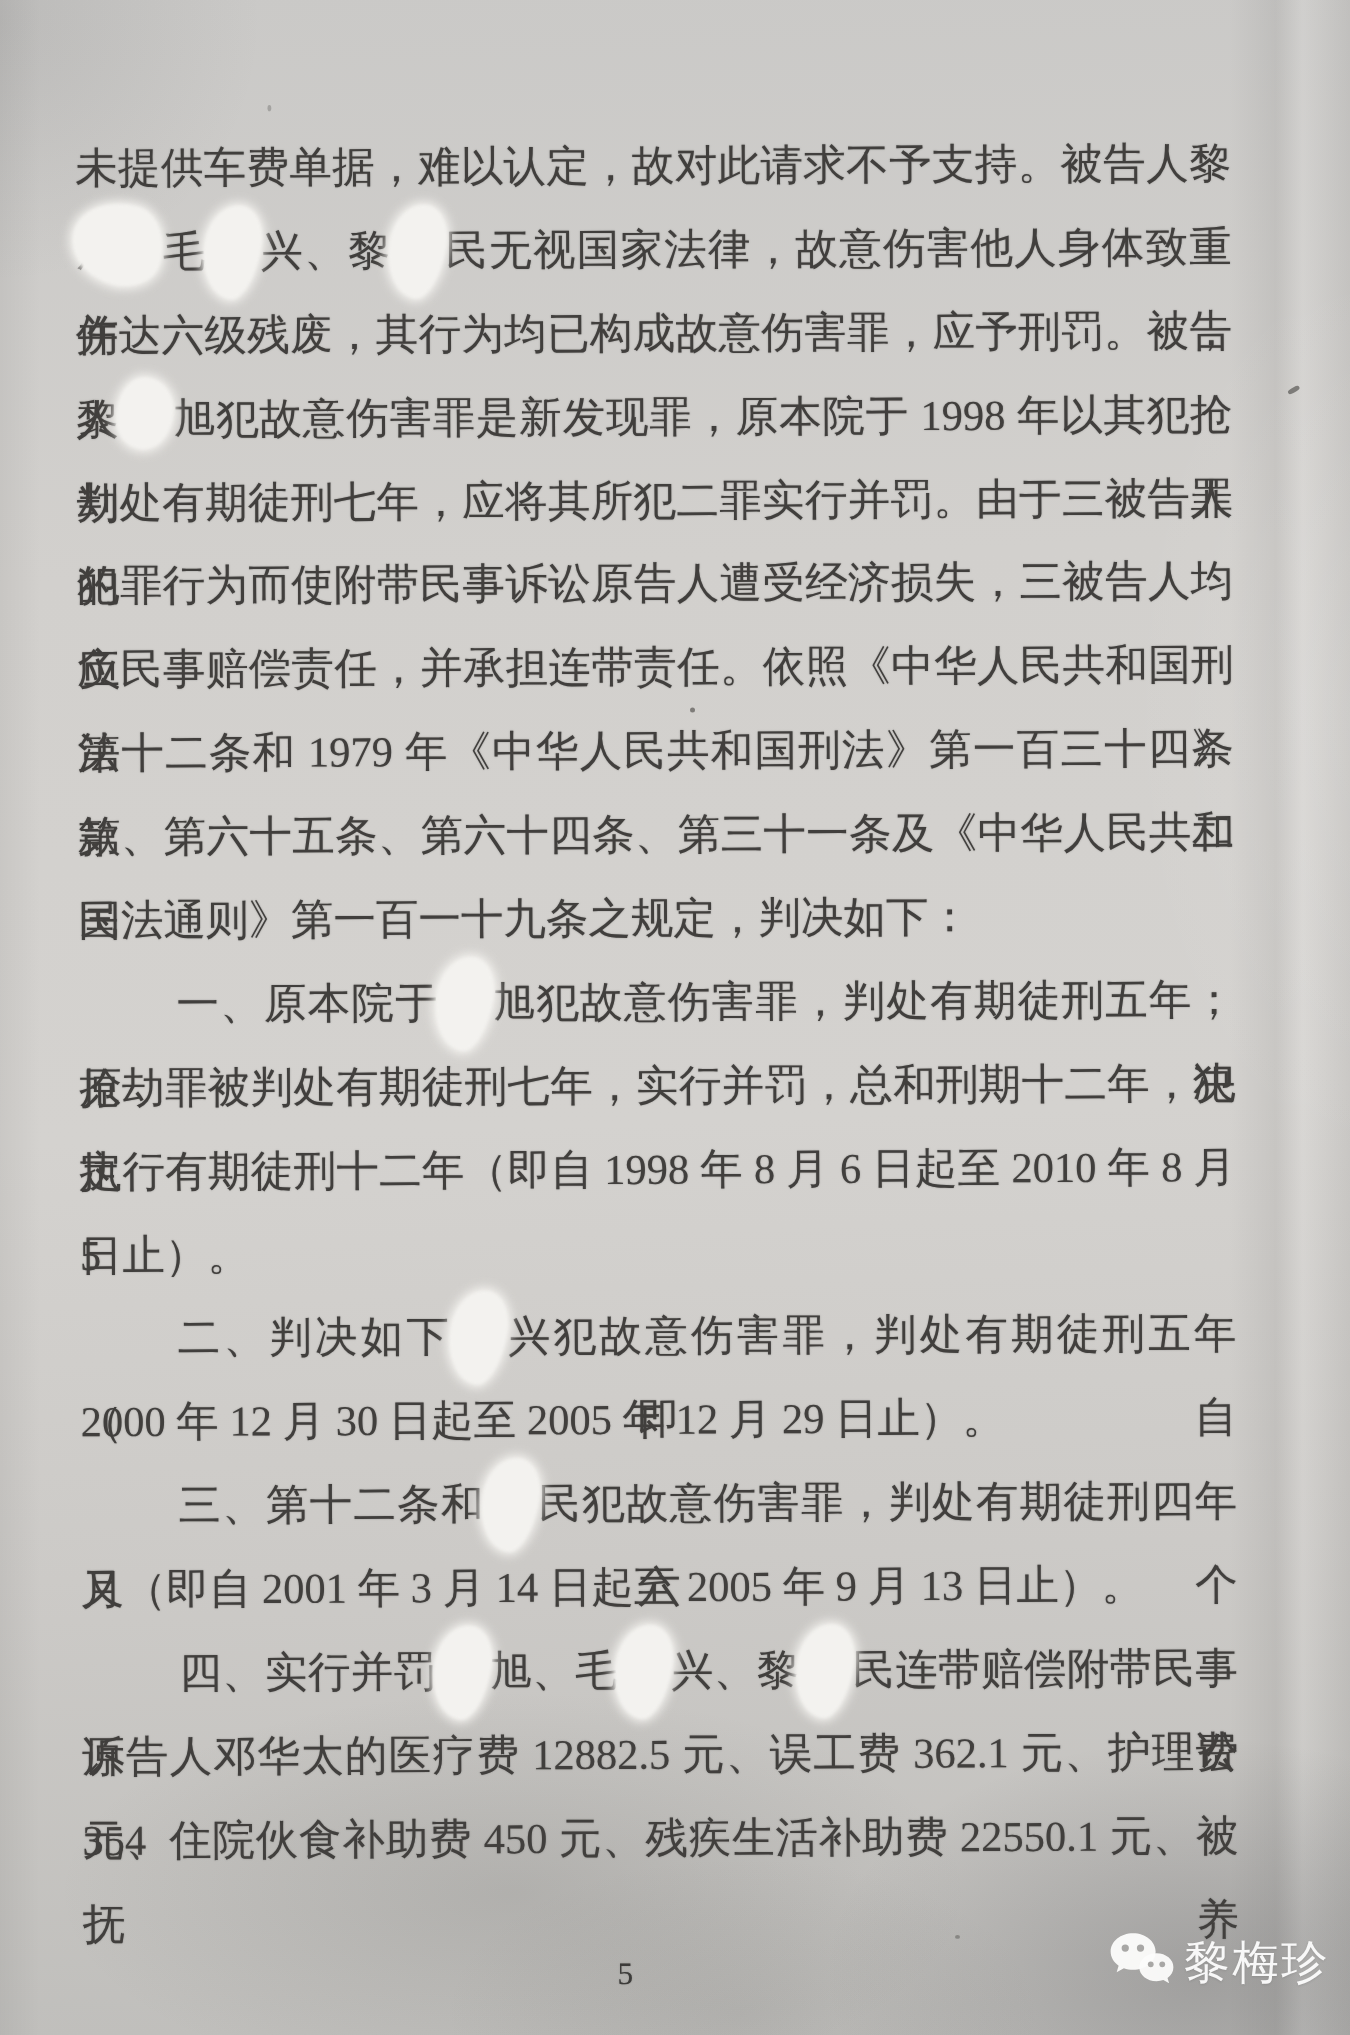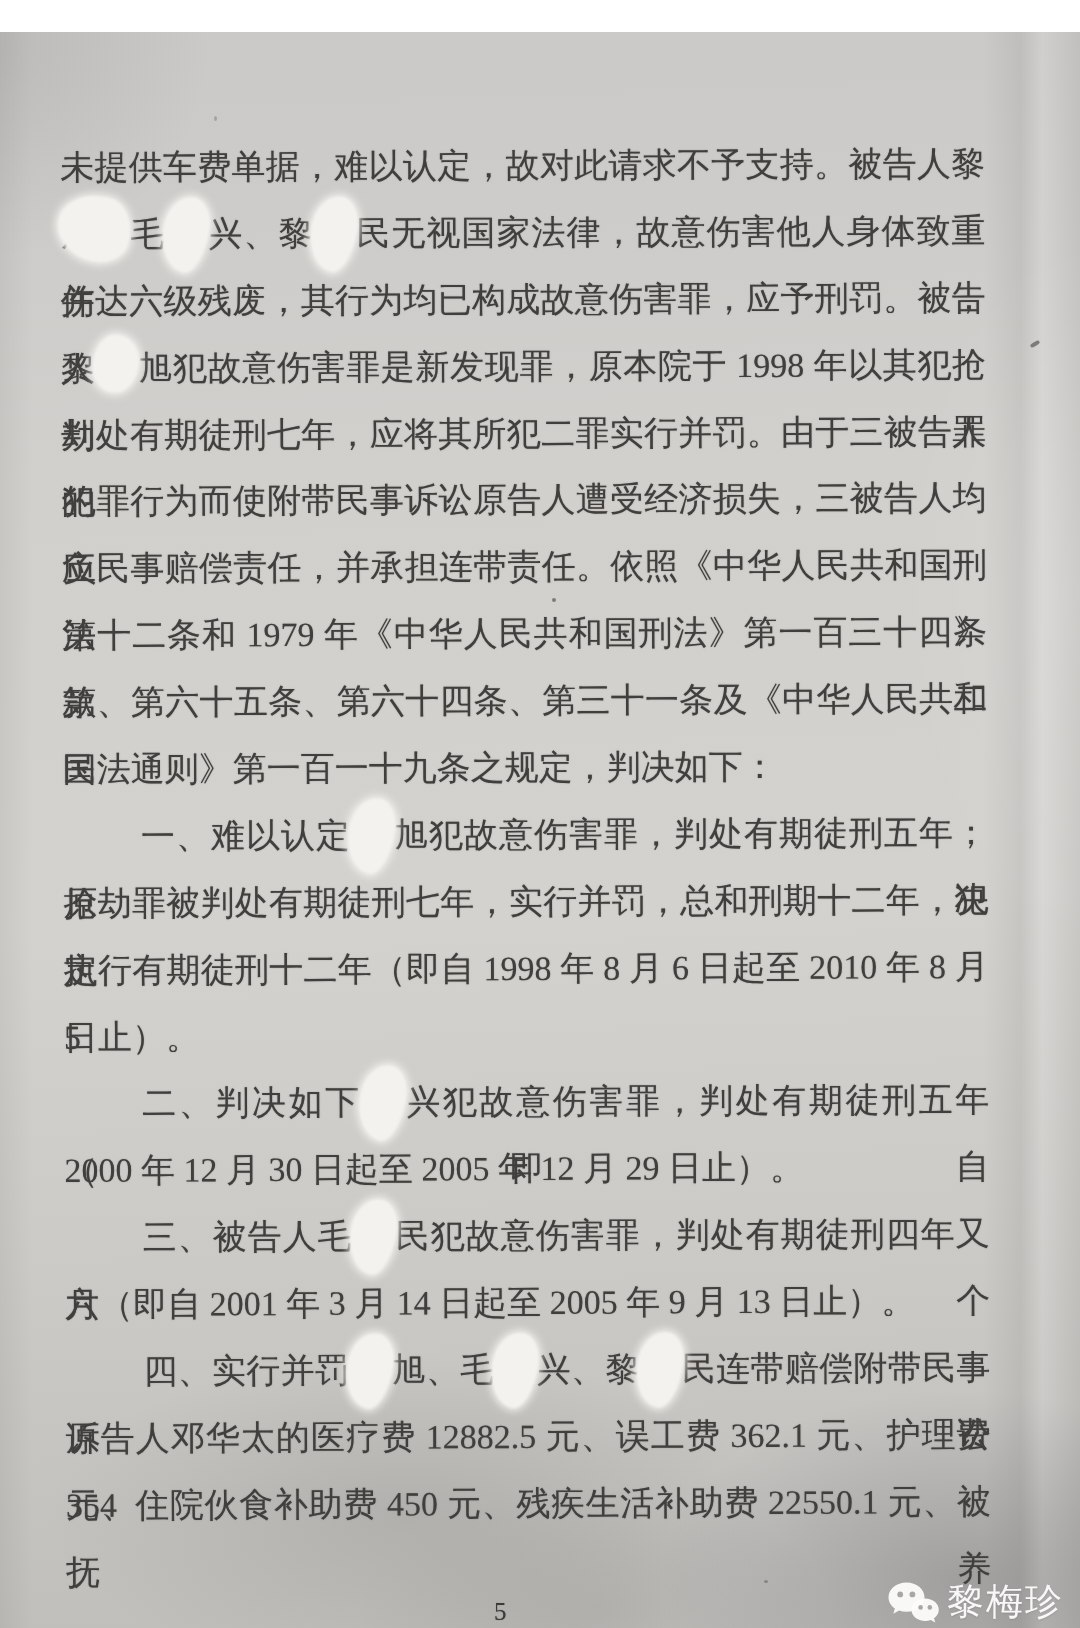--- a/index.html
+++ b/index.html
@@ -12,21 +12,20 @@
   .paper{
     position:absolute;inset:0;
     background:
       radial-gradient(430px 270px at 89% 97%, rgba(55,55,60,0.24), rgba(55,55,60,0) 70%),
       radial-gradient(520px 230px at 38% 93%, rgba(80,80,78,0.16), rgba(80,80,78,0) 70%),
       radial-gradient(340px 180px at 55% 99%, rgba(90,90,88,0.12), rgba(90,90,88,0) 70%),
       radial-gradient(300px 300px at 0% 1%, rgba(70,70,72,0.11), rgba(70,70,72,0) 70%),
       radial-gradient(260px 520px at 100% 35%, rgba(255,255,255,0.10), rgba(255,255,255,0) 70%),
       linear-gradient(90deg, rgba(0,0,0,0.05) 0%, rgba(0,0,0,0) 3%, rgba(0,0,0,0) 91%, rgba(0,0,0,0.06) 94.5%, rgba(255,255,255,0.10) 96.5%, rgba(0,0,0,0.05) 100%),
       linear-gradient(178deg, #cac9c7 0%, #d2d0cd 28%, #d4d2cf 55%, #cccac7 76%, #bfbebb 100%);
-    margin-top: 32px;
   }
   .doc-body{
     position:absolute;
     left:60px; right:95px; top:101px;
     transform:rotate(-0.25deg);
     transform-origin:50% 0;
     color:#413f3d;
     font-size:34px;
     line-height:66.9px;
     text-shadow:0 0 1.2px rgba(70,70,68,0.55);
@@ -72,21 +71,21 @@
     position:absolute;
     left:494px; top:1566px;
     font-size:25px;
     color:#3c3b39;
     text-shadow:0 0 1px rgba(60,60,58,0.5);
   }
   .watermark{
     position:absolute;
     right:16px; top:1545px;
     display:flex;
-    align-items:flex-end;
+    align-items:flex-start;
     gap:8px;
     color:rgba(255,255,255,0.93);
     font-family:"Liberation Sans","DejaVu Sans",sans-serif;
     font-size:37px;
     letter-spacing:2px;
     text-shadow:0 1px 2px rgba(0,0,0,0.10);
   }
   .wechat-icon{ width:52px; height:46px; display:block; }
   .speck{ position:absolute; background:#5a5955; border-radius:50%; opacity:0.7; }
   .speck.s1{ left:1030px; top:310px; width:10px; height:4px; transform:rotate(-30deg); border-radius:40%; }
@@ -108,27 +107,27 @@
     <div class="line"><span>未提供车费单据，难以认定，故对此请求不予支持。被告人黎</span><span class="redact edge"></span></div>
     <div class="line"><span>旭、毛</span><span class="redact tall"></span><span>兴、黎</span><span class="redact tall"></span><span>民无视国家法律，故意伤害他人身体致重伤，</span></div>
     <div class="line"><span>并达六级残废，其行为均已构成故意伤害罪，应予刑罚。被告人</span></div>
     <div class="line"><span>黎</span><span class="redact"></span><span>旭犯故意伤害罪是新发现罪，原本院于 1998 年以其犯抢劫罪</span></div>
     <div class="line"><span>判处有期徒刑七年，应将其所犯二罪实行并罚。由于三被告人的</span></div>
     <div class="line"><span>犯罪行为而使附带民事诉讼原告人遭受经济损失，三被告人均应</span></div>
     <div class="line"><span>负民事赔偿责任，并承担连带责任。依照《中华人民共和国刑法》</span></div>
     <div class="line"><span>第十二条和 1979 年《中华人民共和国刑法》第一百三十四条第二</span></div>
     <div class="line"><span>款、第六十五条、第六十四条、第三十一条及《中华人民共和国</span></div>
     <div class="line short"><span>民法通则》第一百一十九条之规定，判决如下：</span></div>
-    <div class="line indent"><span>一、难以认定</span><span class="redact tall"></span><span>旭犯故意伤害罪，判处有期徒刑五年；原犯</span></div>
+    <div class="line indent"><span>一、原本院于</span><span class="redact tall"></span><span>旭犯故意伤害罪，判处有期徒刑五年；原犯</span></div>
     <div class="line"><span>抢劫罪被判处有期徒刑七年，实行并罚，总和刑期十二年，决定</span></div>
     <div class="line"><span>执行有期徒刑十二年（即自 1998 年 8 月 6 日起至 2010 年 8 月 5</span></div>
     <div class="line short"><span>日止）。</span></div>
     <div class="line indent"><span>二、判决如下</span><span class="redact tall"></span><span>兴犯故意伤害罪，判处有期徒刑五年（即自</span></div>
     <div class="line short"><span>2000 年 12 月 30 日起至 2005 年 12 月 29 日止）。</span></div>
-    <div class="line indent"><span>三、被告人毛</span><span class="redact tall"></span><span>民犯故意伤害罪，判处有期徒刑四年又六个</span></div>
+    <div class="line indent"><span>三、第十二条和</span><span class="redact tall"></span><span>民犯故意伤害罪，判处有期徒刑四年又六个</span></div>
     <div class="line short"><span>月（即自 2001 年 3 月 14 日起至 2005 年 9 月 13 日止）。</span></div>
     <div class="line indent"><span>四、实行并罚</span><span class="redact tall"></span><span>旭、毛</span><span class="redact tall"></span><span>兴、黎</span><span class="redact tall"></span><span>民连带赔偿附带民事诉讼</span></div>
     <div class="line"><span>原告人邓华太的医疗费 12882.5 元、误工费 362.1 元、护理费 354</span></div>
     <div class="line"><span>元、住院伙食补助费 450 元、残疾生活补助费 22550.1 元、被抚养</span></div>
   </div>
 
   <div class="page-number">5</div>
 
   <div class="watermark">
     <svg class="wechat-icon" viewBox="0 0 52 46">

